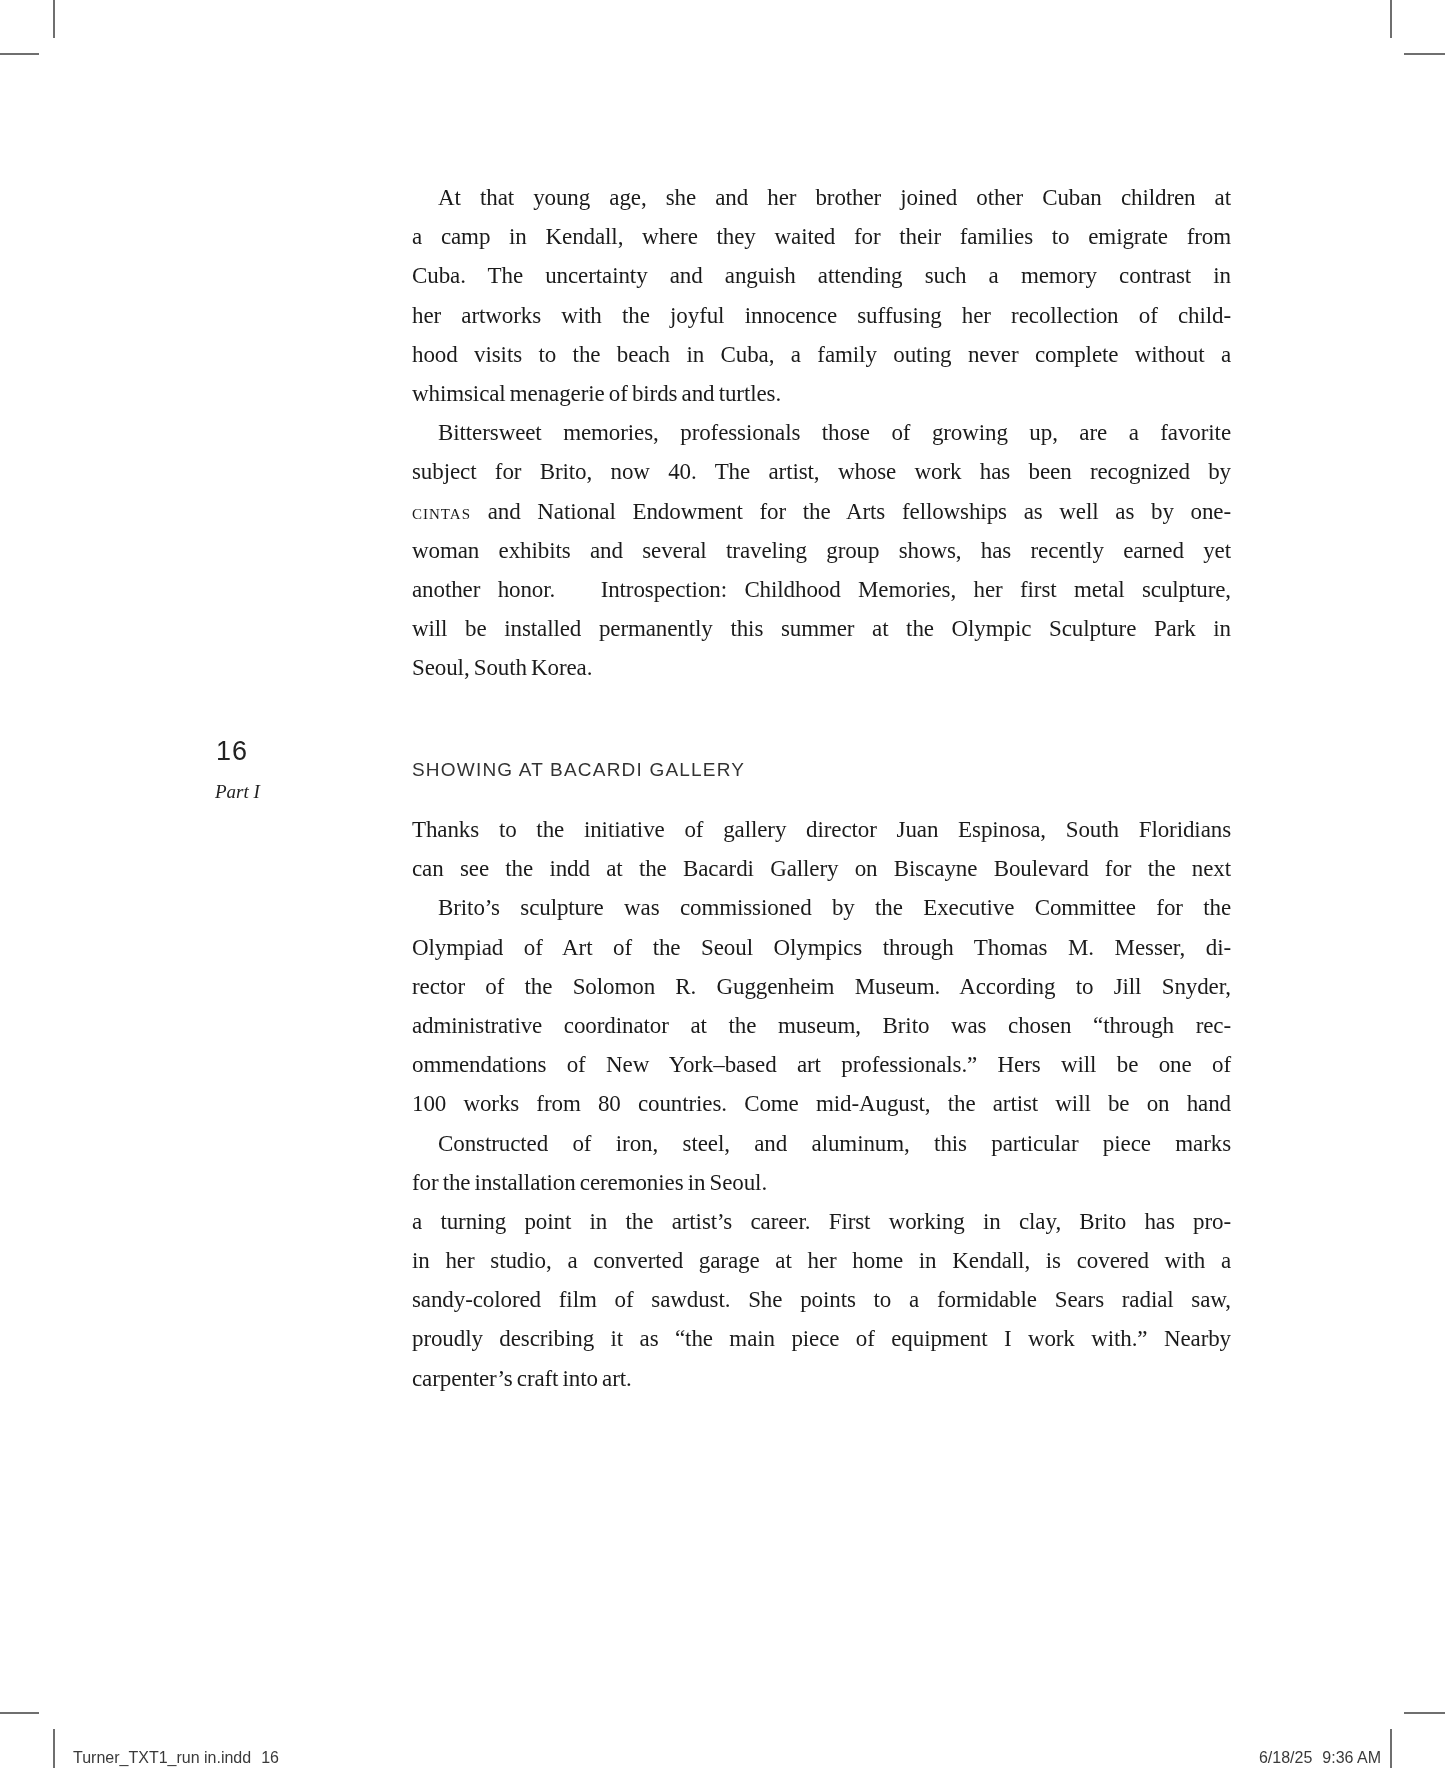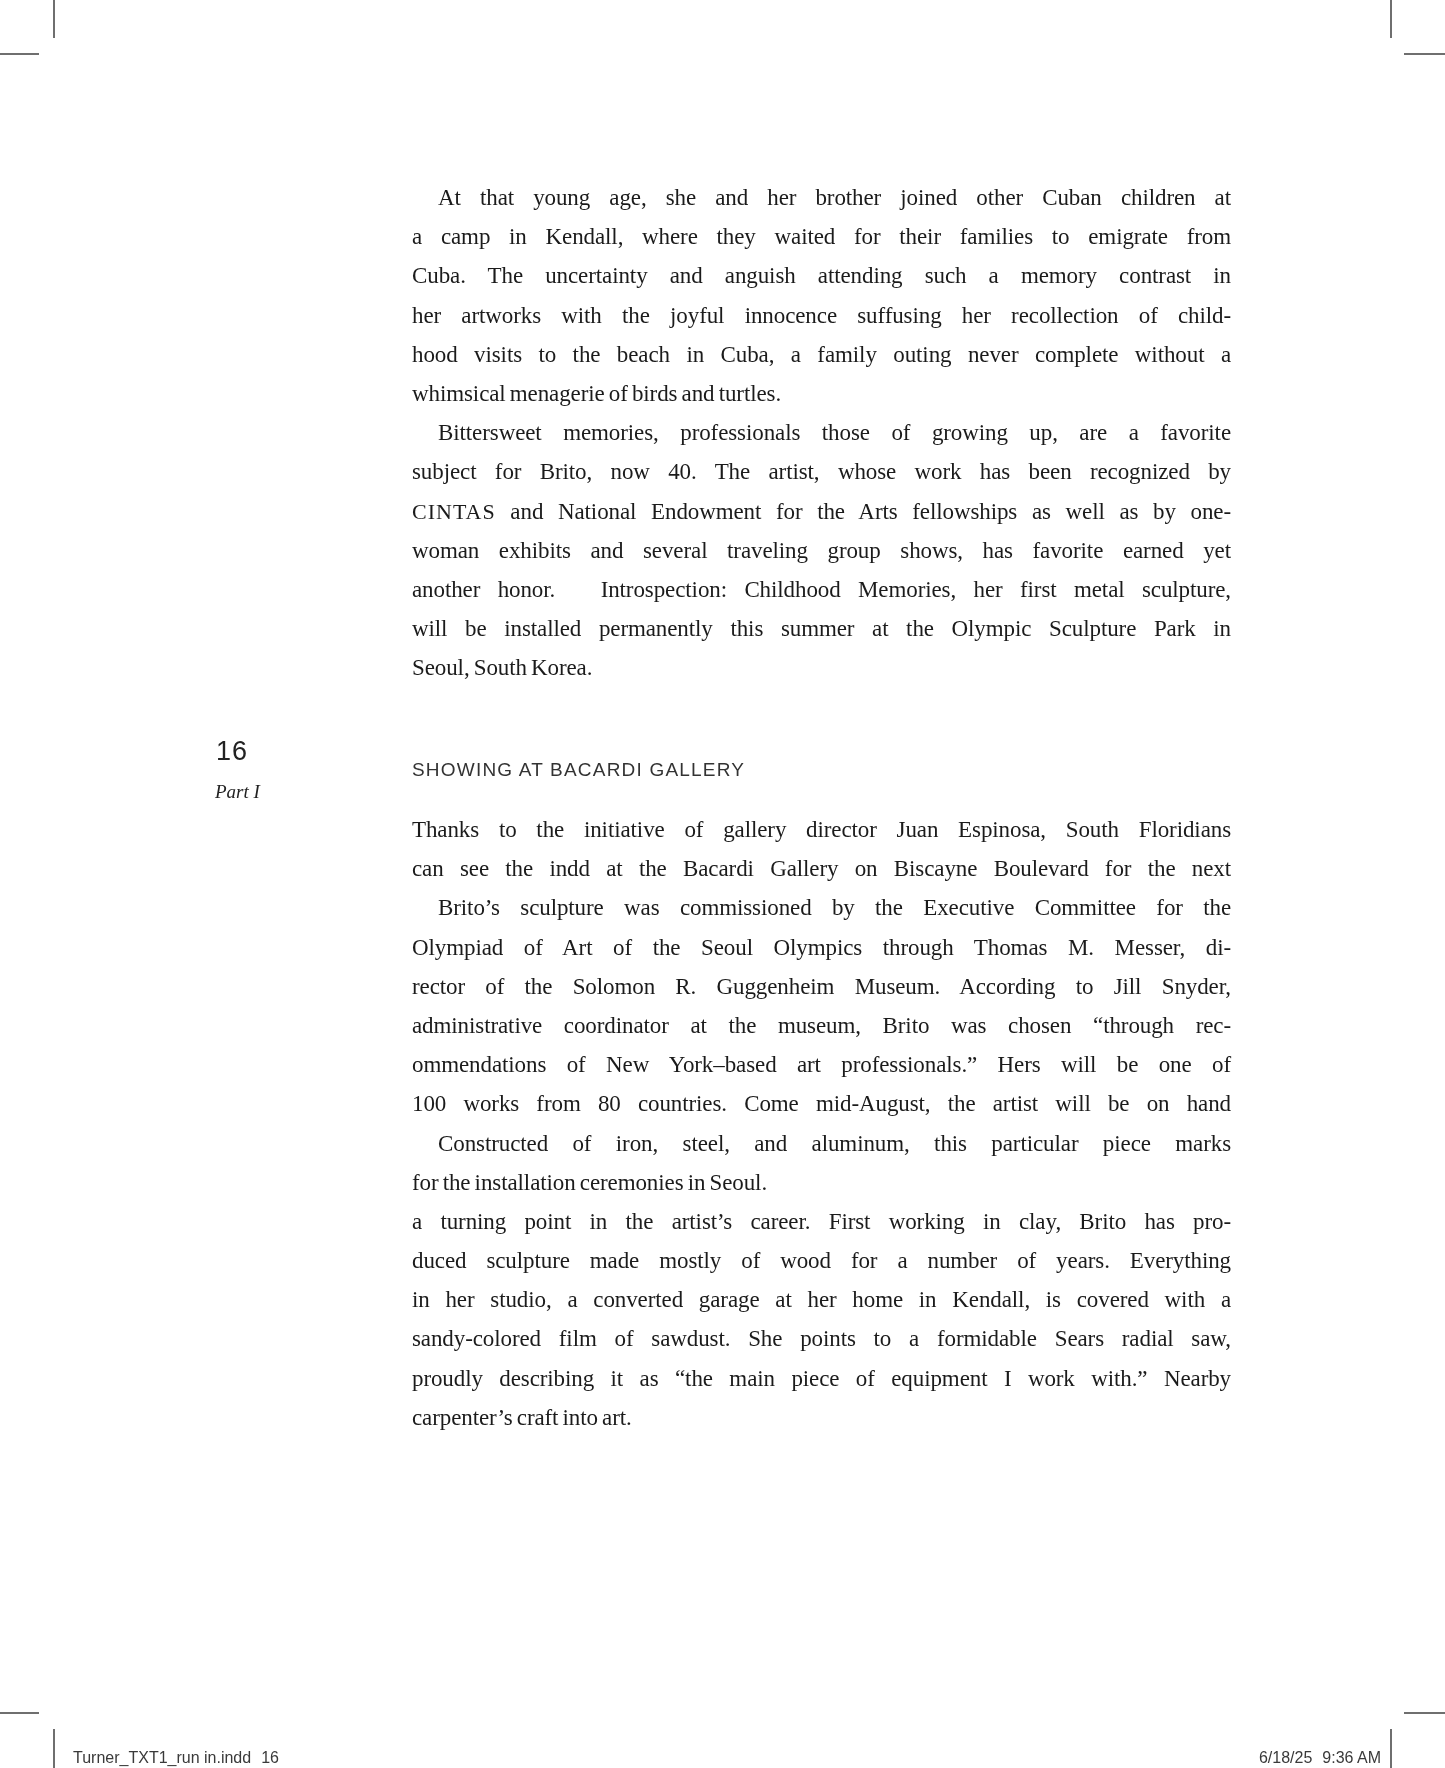--- a/index.html
+++ b/index.html
@@ -37,21 +37,21 @@
   .block-0{top:178px;}
   .block-1{top:810px;}
   .line{
     height:39.2px;line-height:39.2px;
     text-align:justify;text-align-last:justify;
     word-spacing:-1.5px;letter-spacing:-0.1px;
   }
   .line.last{text-align-last:left;}
   .line.indent{padding-left:26px;}
   .it{margin-left:28px;}
-  .sc{font-size:22px;letter-spacing:1px;}
+  .sc{font-size:15px;letter-spacing:1px;}
 
   
   .heading{
     position:absolute;left:412px;top:758px;
     font-family:"Liberation Sans", sans-serif;
     font-size:19px;letter-spacing:1.2px;
     color:var(--heading);line-height:24px;
     font-weight:400;
   }
 
@@ -99,41 +99,40 @@
   <div class="block block-0">
       <div class="line indent"><span>At that young age, she and her brother joined other Cuban children at</span></div>
       <div class="line"><span>a camp in Kendall, where they waited for their families to emigrate from</span></div>
       <div class="line"><span>Cuba. The uncertainty and anguish attending such a memory contrast in</span></div>
       <div class="line"><span>her artworks with the joyful innocence suffusing her recollection of child-</span></div>
       <div class="line"><span>hood visits to the beach in Cuba, a family outing never complete without a</span></div>
       <div class="line last"><span>whimsical menagerie of birds and turtles.</span></div>
       <div class="line indent"><span>Bittersweet memories, professionals those of growing up, are a favorite</span></div>
       <div class="line"><span>subject for Brito, now 40. The artist, whose work has been recognized by</span></div>
       <div class="line"><span class="sc">CINTAS</span><span> and National Endowment for the Arts fellowships as well as by one-</span></div>
-      <div class="line"><span>woman exhibits and several traveling group shows, has favorite earned yet</span></div>
+      <div class="line"><span>woman exhibits and several traveling group shows, has recently earned yet</span></div>
       <div class="line"><span>another honor. </span><span class="it">Introspection: Childhood Memories</span><span>, her first metal sculpture,</span></div>
       <div class="line"><span>will be installed permanently this summer at the Olympic Sculpture Park in</span></div>
       <div class="line last"><span>Seoul, South Korea.</span></div>
     </div>
 
   <div class="heading">SHOWING AT BACARDI GALLERY</div>
 
   <div class="block block-1">
       <div class="line"><span>Thanks to the initiative of gallery director Juan Espinosa, South Floridians</span></div>
       <div class="line"><span>can see the indd at the Bacardi Gallery on Biscayne Boulevard for the next</span></div>
       <div class="line indent"><span>Brito’s sculpture was commissioned by the Executive Committee for the</span></div>
       <div class="line"><span>Olympiad of Art of the Seoul Olympics through Thomas M. Messer, di-</span></div>
       <div class="line"><span>rector of the Solomon R. Guggenheim Museum. According to Jill Snyder,</span></div>
       <div class="line"><span>administrative coordinator at the museum, Brito was chosen “through rec-</span></div>
       <div class="line"><span>ommendations of New York–based art professionals.” Hers will be one of</span></div>
       <div class="line"><span>100 works from 80 countries. Come mid-August, the artist will be on hand</span></div>
       <div class="line indent"><span>Constructed of iron, steel, and aluminum, this particular piece marks</span></div>
       <div class="line last"><span>for the installation ceremonies in Seoul.</span></div>
       <div class="line"><span>a turning point in the artist’s career. First working in clay, Brito has pro-</span></div>
-      <div class="line"><span>duced sculpture made mostly of wood for a number of years. Everything</span></div>
       <div class="line"><span>in her studio, a converted garage at her home in Kendall, is covered with a</span></div>
       <div class="line"><span>sandy-colored film of sawdust. She points to a formidable Sears radial saw,</span></div>
       <div class="line"><span>proudly describing it as “the main piece of equipment I work with.” Nearby</span></div>
       <div class="line last"><span>carpenter’s craft into art.</span></div>
     </div>
 
   <div class="footer footer-left">
     <span>Turner_TXT1_run in.indd</span><span class="gap">16</span>
   </div>
   <div class="footer footer-right">

